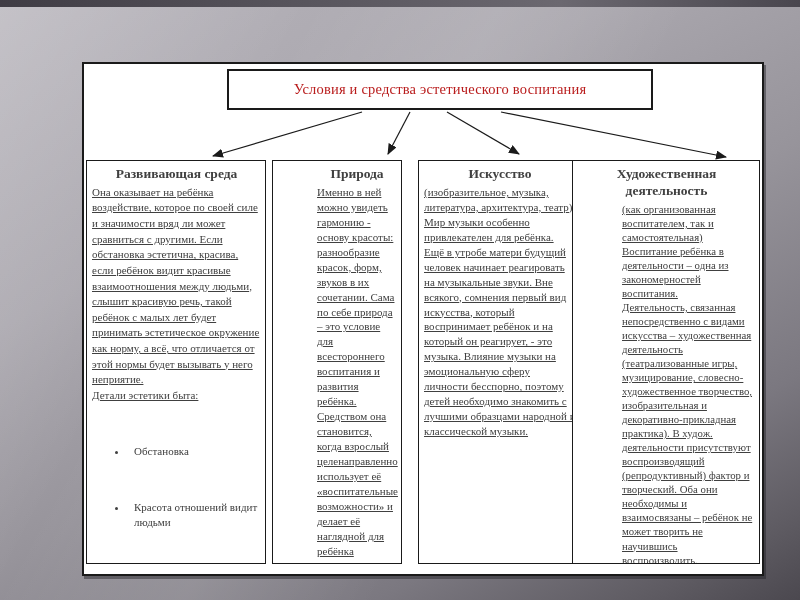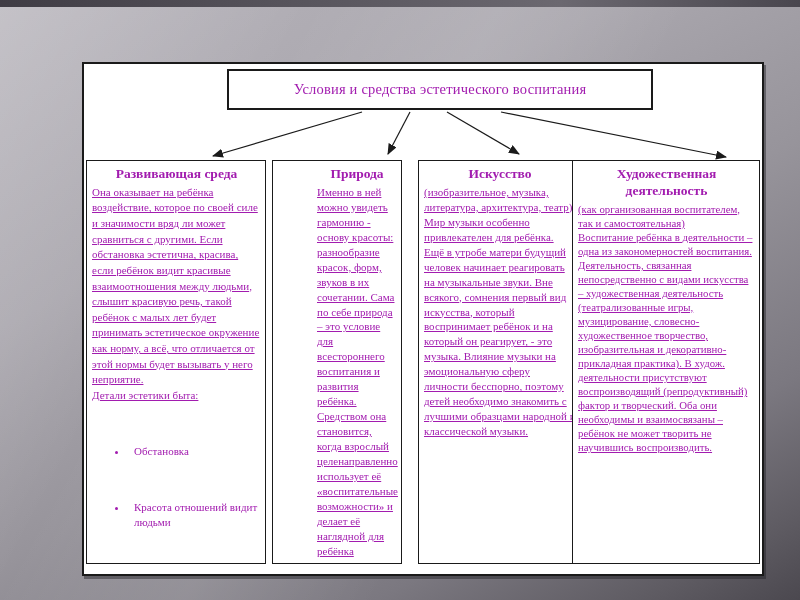--- a/index.html
+++ b/index.html
@@ -22,44 +22,44 @@
   .panel {
     position: absolute; left: 82px; top: 62px; width: 682px; height: 514px;
     background: #ffffff; border: 2px solid #1a1a1a;
     box-shadow: 2px 3px 0 rgba(32,30,36,0.45);
   }
 
   .title-box {
     position: absolute; left: 227px; top: 69px; width: 426px; height: 41px;
     background: #ffffff; border: 2px solid #1a1a1a;
     display: flex; align-items: center; justify-content: center;
-    font-size: 14.5px; color: #a21caf; letter-spacing: 0.2px;
+    font-size: 14.5px; color: #b91c1c; letter-spacing: 0.2px;
   }
 
   .connectors { position: absolute; left: 0; top: 0; width: 800px; height: 600px; pointer-events: none; }
 
   .col {
     position: absolute; top: 160px; height: 404px;
     background: #ffffff; border: 1.5px solid #1a1a1a;
-    padding: 3px 4px 3px 5px; color: #a21caf; overflow: hidden;
+    padding: 3px 4px 3px 5px; color: #404040; overflow: hidden;
   }
   .col-1 { left: 86px;  width: 180px; }
   .col-2 { left: 272px; width: 130px; padding-left: 44px; }
   .col-3 { left: 418px; width: 163px; }
   .col-4 { left: 572px; width: 188px; }
 
   .col-header {
     font-weight: bold; text-align: center; font-size: 13.5px;
     line-height: 1.25; margin: 2px 0 2px;
   }
   .col-body {
     font-size: 11px; line-height: 1.36; white-space: pre-line; text-decoration: underline;
   }
   .col-1 .col-body { line-height: 1.42; }
-  .col-4 .col-body { font-size: 10.8px; line-height: 1.3; }
+  .col-4 .col-body { font-size: 10.8px; line-height: 1.3; margin-left: 44px; }
 
   .bullet-list { margin: 2px 0 0; padding-left: 36px; }
   .bullet-list li { font-size: 11px; line-height: 1.35; margin-bottom: 2px; padding-left: 6px; margin-top: 41px; }
 </style>
 </head>
 <body>
 
 <div class="slide">
   <div class="top-strip"></div>
 

